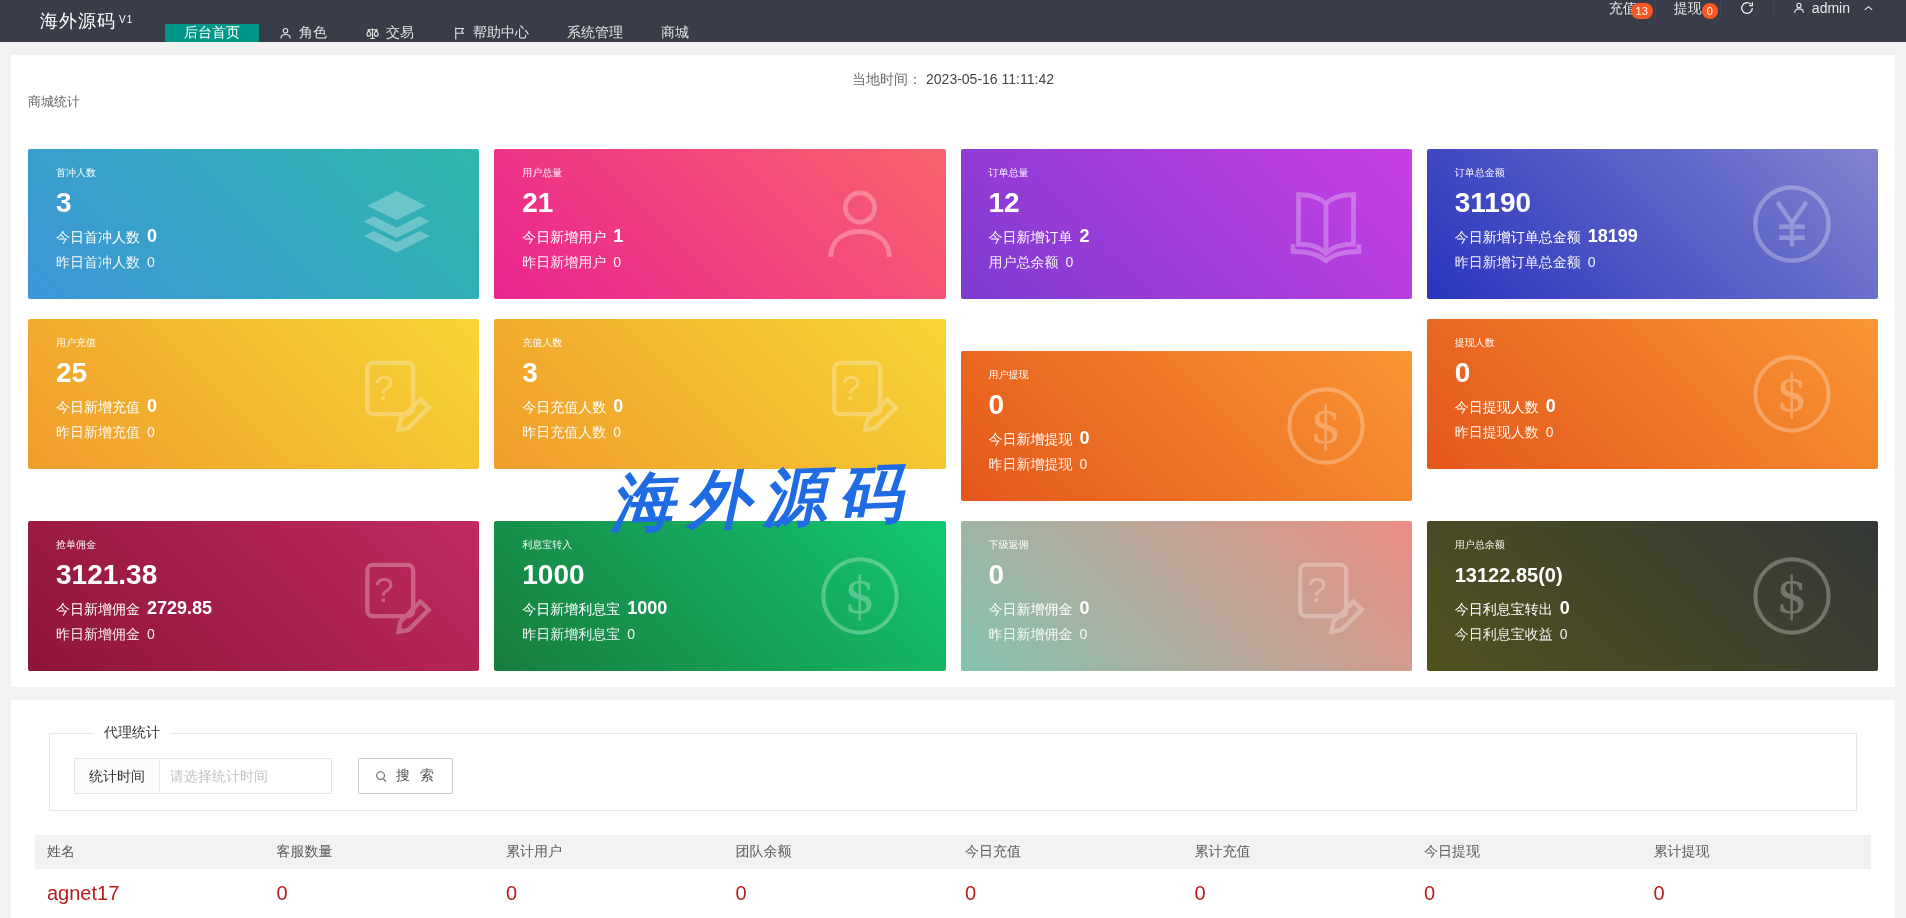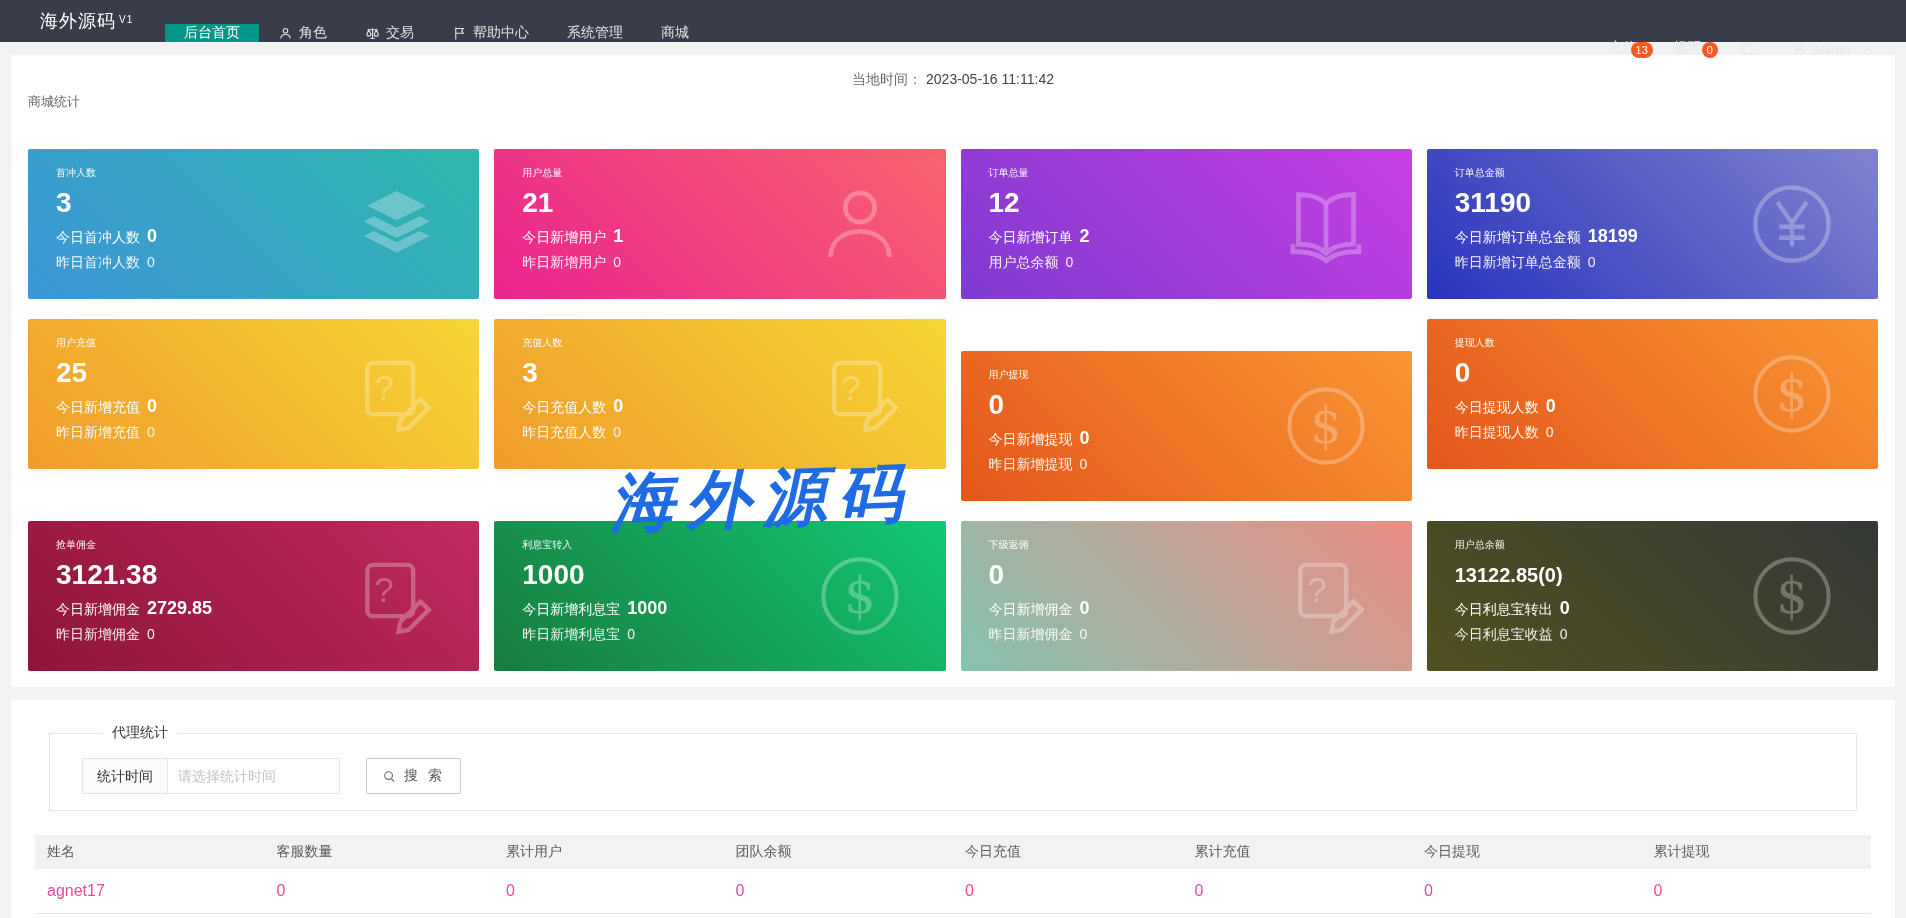--- a/index.html
+++ b/index.html
@@ -16,21 +16,21 @@
   }
   .brand { width: 165px; display: flex; align-items: center; padding-left: 40px;
     color: #fff; font-size: 18px; letter-spacing: 1px; }
   .brand sup { font-size: 10px; margin-left: 3px; transform: translateY(-2px); }
   .nav-menu { display: flex; align-items: flex-end; }
   .nav-item { display: flex; align-items: center; padding: 0 19px; font-size: 14px;
     color: #e2e2e2; cursor: pointer; white-space: nowrap; }
   .nav-item.active { background: #009688; color: #fff; }
   .nav-ic { display: inline-flex; margin-right: 6px; }
   .nav-ic svg { width: 15px; height: 15px; stroke: #e2e2e2; fill: none; stroke-width: 1.8; }
-  .nav-right { position: absolute; right: 14px; top: 15px; height: 42px; display: flex; align-items: flex-end; }
+  .nav-right { position: absolute; right: 14px; top: 0; height: 42px; display: flex; align-items: flex-start; }
   .nav-action { display: flex; align-items: center; padding: 0 18px; font-size: 14px;
     position: relative; cursor: pointer; border-left: 1px solid rgba(255,255,255,.05); }
   .nav-action:first-child { border-left: none; }
   .badge { position: absolute; top: 3px; right: 2px; background: #ff5722; color: #fff;
     font-size: 11px; line-height: 16px; min-width: 16px; padding: 0 5px; border-radius: 9px;
     text-align: center; }
   .nav-action svg { width: 16px; height: 16px; stroke: #e8e8e8; fill: none; stroke-width: 2; }
   .nav-action .chev { width: 11px; height: 11px; margin-left: 6px; stroke-width: 2.4; }
   .nav-action .person { margin-right: 6px; }
   
@@ -52,36 +52,36 @@
   .card-line.dim .v2 { margin-left: 7px; font-weight: normal; }
   .card-icon { position: absolute; right: 42px; top: 50%; transform: translateY(-50%);
     width: 88px; height: 88px; opacity: .28; }
   .card-icon svg { width: 100%; height: 100%; }
   
   .watermark { position: absolute; left: 610px; top: 455px; font-size: 64px; font-weight: bold;
     font-style: italic; font-family: "DejaVu Serif", serif; color: #1e6be4; letter-spacing: 12px;
     transform: rotate(-2deg); white-space: nowrap; pointer-events: none; z-index: 5; }
   
   .panel-agent { padding: 16px 24px 20px; }
-  fieldset { border: 1px solid #e6e6e6; margin: 8px 14px 0; padding: 12px 32px 16px; }
+  fieldset { border: 1px solid #e6e6e6; margin: 8px 14px 0; padding: 12px 24px 16px; }
   legend { font-size: 14px; color: #333; padding: 0 10px; margin-left: 20px; }
   .form-row { display: flex; align-items: center; margin-top: 4px; }
   .form-label { height: 36px; line-height: 34px; border: 1px solid #e6e6e6; background: #fbfbfb;
     padding: 0 14px; font-size: 14px; color: #333; }
   .form-input { height: 36px; border: 1px solid #e6e6e6; border-left: none; width: 172px;
     padding: 0 10px; font-size: 14px; color: #333; outline: none; }
   .form-input::placeholder { color: #c2c2c2; }
   .search-btn { margin-left: 26px; height: 36px; padding: 0 15px; background: #fff;
     border: 1px solid #c9c9c9; border-radius: 2px; font-size: 14px; color: #555;
     display: inline-flex; align-items: center; gap: 7px; cursor: pointer; letter-spacing: 3px; }
   .search-btn svg { width: 15px; height: 15px; stroke: #666; fill: none; stroke-width: 1.8; }
   table { width: 100%; border-collapse: collapse; margin-top: 24px; table-layout: fixed; }
   thead th { background: #f2f2f2; font-weight: normal; text-align: left; font-size: 14px;
     color: #5a5a5a; padding: 8px 12px; height: 30px; }
-  tbody td { font-size: 16px; color: #ec4899; padding: 13px 12px; border-bottom: 1px solid #e8e8e8;
+  tbody td { font-size: 20px; color: #b91c1c; padding: 13px 12px; border-bottom: 1px solid #e8e8e8;
     background: #fff; }
 </style>
 </head>
 <body>
 
 <div class="navbar">
   <div class="brand">
     <span>海外源码</span>
     <sup>V1</sup>
   </div>

